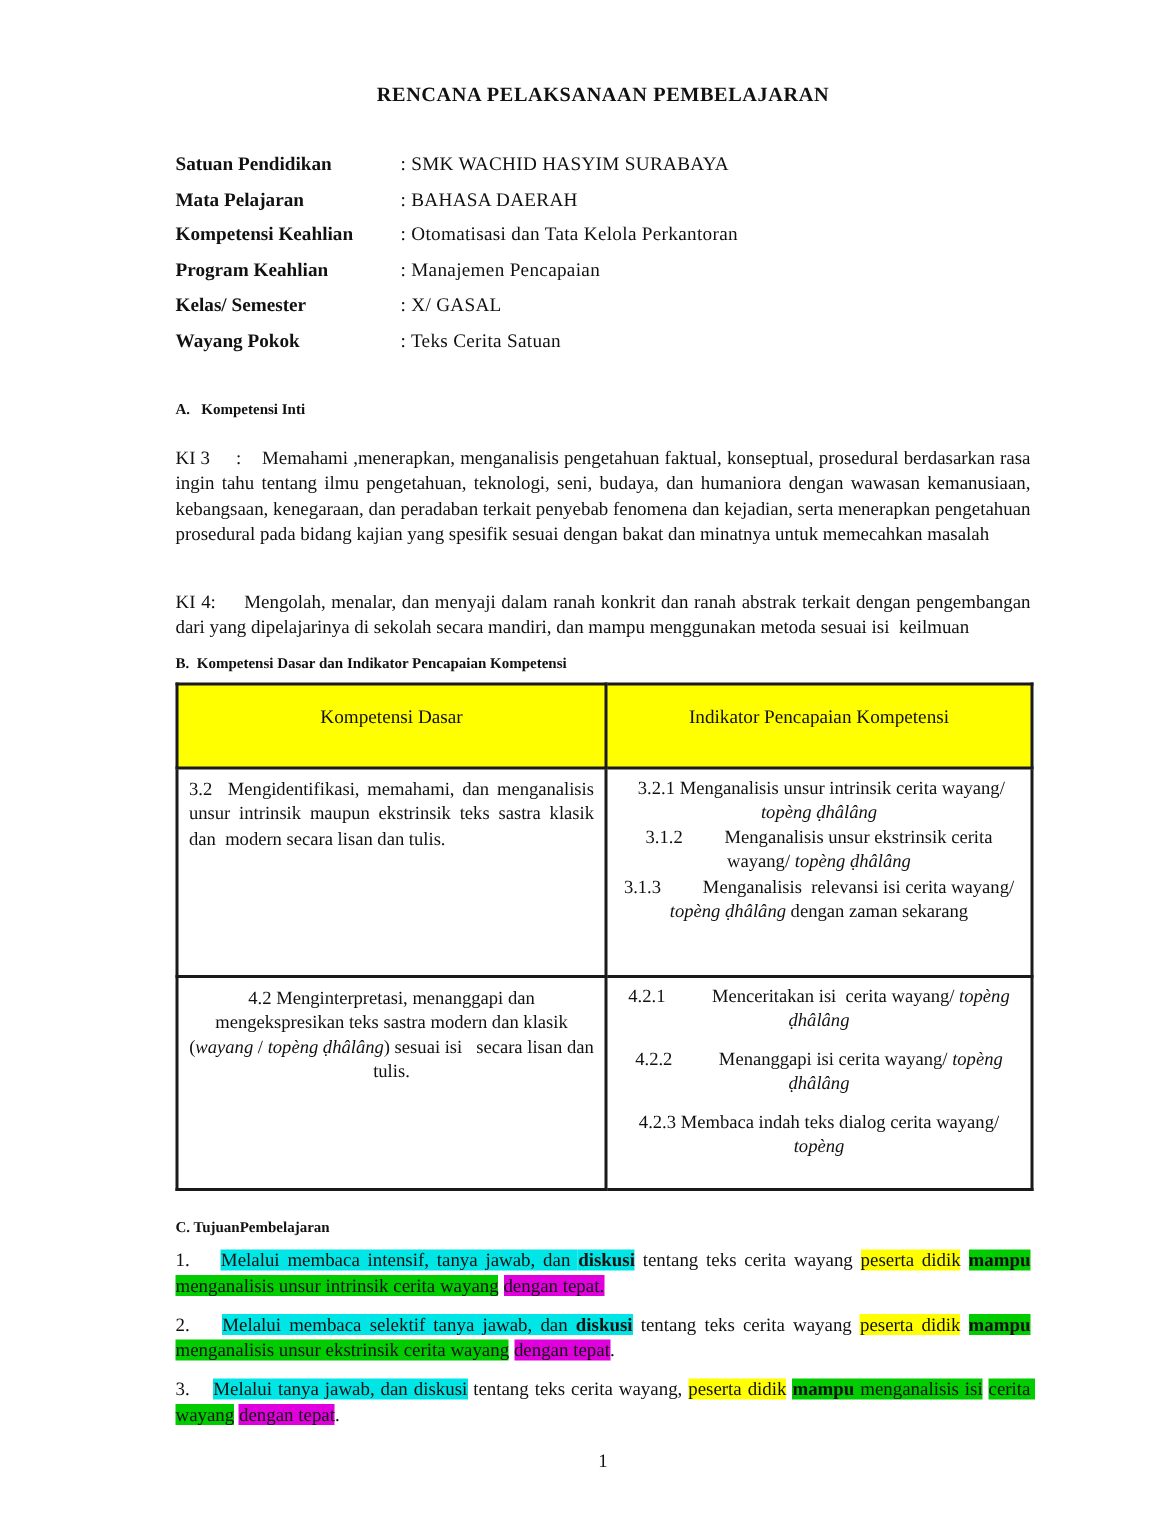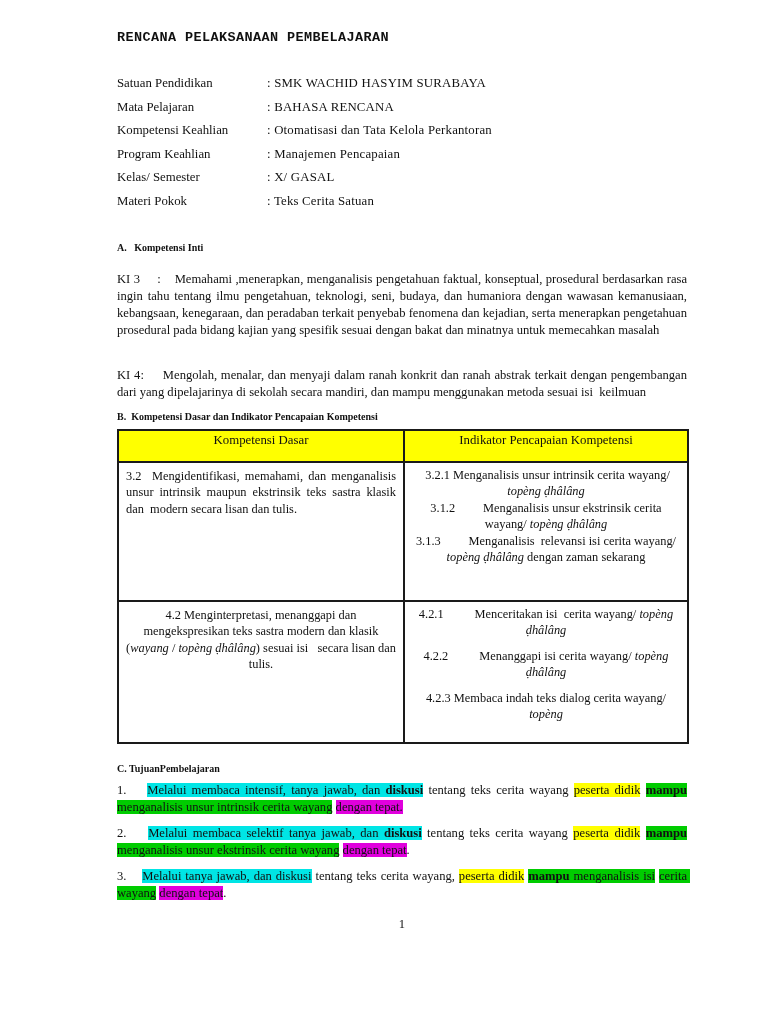--- a/index.html
+++ b/index.html
@@ -6,45 +6,45 @@
   body{
     width:768px;height:1024px;background:#ffffff;
     font-family:"Liberation Serif","DejaVu Serif",serif;
     color:var(--ink,#111111);
     -webkit-font-smoothing:antialiased;
   }
   .page{width:768px;height:1024px;overflow:hidden;position:relative;background:#fff;}
   .content{margin:0 81px 0 117px;width:570px;}
 
   .doc-title{
-    padding-top:30px;font-weight:bold;
-    font-size:13.5px;letter-spacing:.4px;white-space:pre-wrap;font-family:Liberation Mono, monospace;
+    padding-top:55px;text-align:center;font-weight:bold;
+    font-size:13.5px;letter-spacing:.4px;white-space:pre-wrap;
   }
 
   .meta{margin-top:27px;font-size:12.8px;}
   .meta-row{display:flex;line-height:23.6px;}
-  .meta-label{width:150px;flex:0 0 150px;}
+  .meta-label{width:150px;flex:0 0 150px;font-weight:bold;}
   .meta-value{white-space:pre-wrap;letter-spacing:.2px;}
 
   .heading{font-weight:bold;font-size:10px;white-space:pre-wrap;}
   .heading-a{margin-top:28px;}
   .heading-b{margin-top:10px;}
   .heading-c{margin-top:19px;}
 
   .para{font-size:12.6px;line-height:17px;text-align:justify;white-space:pre-wrap;margin-top:18px;}
   .para.ki4{margin-top:28px;}
 
   table.kd-ipk{
     margin-top:7px;border-collapse:collapse;width:570px;table-layout:fixed;
     font-size:12.4px;
   }
   table.kd-ipk th,table.kd-ipk td{border:2px solid #1a1a1a;vertical-align:top;text-align:center;}
   table.kd-ipk th{
     background:var(--table-header-bg,#ffff00);
-    height:26px;font-weight:normal;font-size:12.8px;text-align:center;padding:2px 4px;
+    height:26px;font-weight:normal;font-size:12.8px;text-align:center;padding:14px 4px;
   }
   col.c1{width:286px;} col.c2{width:284px;}
   td.kd{padding:5px 7px;line-height:16.5px;}
   td.kd.justify{text-align:justify;}
   td.ipk{padding:4px 8px;line-height:16.5px;}
   td.row1{height:127px;} td.row2{height:130px;border-radius:10px;}
   .ipk p{margin:0;}
   .ipk.spaced p{margin:0 0 9px 0;}
   .ipk p:last-child{margin-bottom:0;}
 
@@ -68,36 +68,36 @@
 
     <div class="doc-title">RENCANA PELAKSANAAN PEMBELAJARAN</div>
 
     <div class="meta">
       <div class="meta-row">
         <span class="meta-label">Satuan Pendidikan</span>
         <span class="meta-value">: SMK WACHID HASYIM SURABAYA</span>
       </div>
       <div class="meta-row">
         <span class="meta-label">Mata Pelajaran</span>
-        <span class="meta-value">: BAHASA RENCANA</span>
+        <span class="meta-value">: BAHASA DAERAH</span>
       </div>
       <div class="meta-row">
         <span class="meta-label">Kompetensi Keahlian</span>
         <span class="meta-value">: Otomatisasi dan Tata Kelola Perkantoran</span>
       </div>
       <div class="meta-row">
         <span class="meta-label">Program Keahlian</span>
         <span class="meta-value">: Manajemen Pencapaian</span>
       </div>
       <div class="meta-row">
         <span class="meta-label">Kelas/ Semester</span>
         <span class="meta-value">: X/ GASAL</span>
       </div>
       <div class="meta-row">
-        <span class="meta-label">Materi Pokok</span>
+        <span class="meta-label">Wayang Pokok</span>
         <span class="meta-value">: Teks Cerita Satuan</span>
       </div>
     </div>
 
     <div class="heading heading-a">A.&nbsp;&nbsp; Kompetensi Inti</div>
     <div class="para">KI 3&nbsp;&nbsp;&nbsp;&nbsp;&nbsp;:&nbsp;&nbsp;&nbsp;&nbsp;Memahami ,menerapkan, menganalisis pengetahuan faktual, konseptual, prosedural berdasarkan rasa ingin tahu tentang ilmu pengetahuan, teknologi, seni, budaya, dan humaniora dengan wawasan kemanusiaan, kebangsaan, kenegaraan, dan peradaban terkait penyebab fenomena dan kejadian, serta menerapkan pengetahuan prosedural pada bidang kajian yang spesifik sesuai dengan bakat dan minatnya untuk memecahkan masalah</div>
     <div class="para ki4">KI 4:&nbsp;&nbsp;&nbsp;&nbsp;&nbsp;Mengolah, menalar, dan menyaji dalam ranah konkrit dan ranah abstrak terkait dengan pengembangan dari yang dipelajarinya di sekolah secara mandiri, dan mampu menggunakan metoda sesuai isi&nbsp; keilmuan</div>
 
     <div class="heading heading-b">B.&nbsp; Kompetensi Dasar dan Indikator Pencapaian Kompetensi</div>
 

